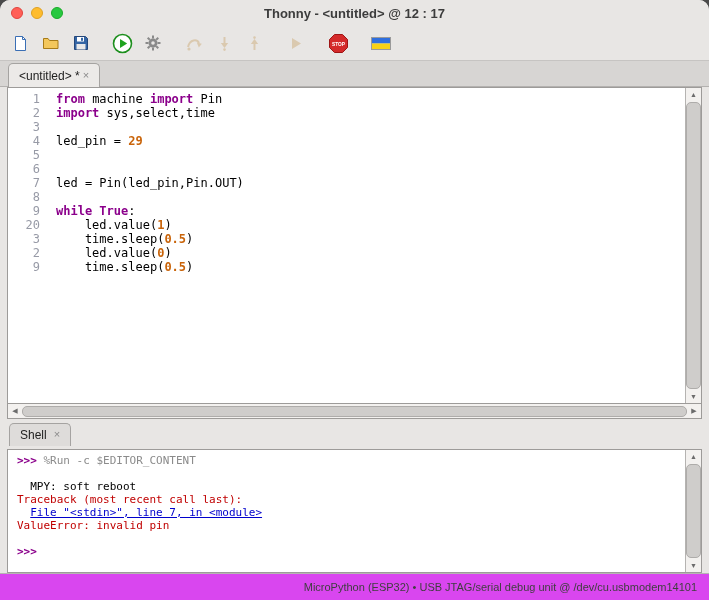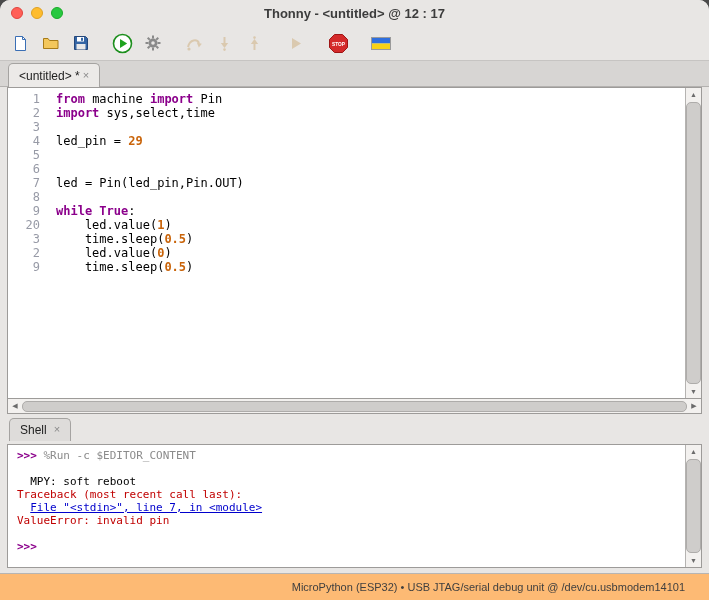--- a/index.html
+++ b/index.html
@@ -44,32 +44,32 @@
   .sb-thumb{width:9px;flex:1;background:#cfcdcb;border:1px solid #aeacaa;border-radius:5px;}
   .hscroll{height:15px;flex:0 0 auto;border:1px solid #9d9b99;border-top:none;background:#f3f1ef;display:flex;align-items:center;box-sizing:border-box;}
   .hs-btn{width:14px;font-size:7px;color:#6b6b6b;text-align:center;}
   .hs-track{flex:1;display:flex;align-items:center;padding:1px 0;height:100%;box-sizing:border-box;}
   .hs-thumb{height:9px;flex:1;background:#cfcdcb;border:1px solid #aeacaa;border-radius:5px;}
 
   
   .shell-tabbar{height:30px;display:flex;align-items:center;padding-left:2px;flex:0 0 auto;}
   .shell-tab{background:#dedcda;border:1px solid #a5a3a1;border-bottom:none;border-radius:5px 5px 0 0;padding:4px 10px;font-size:12px;color:#222;display:flex;align-items:center;gap:7px;position:relative;top:0px;}
   .shell-tab .x{color:#8a8a8a;font-size:11px;line-height:1;}
-  .shell-area{height:122px;flex:0 0 auto;display:flex;border:1px solid #9d9b99;background:#fff;margin-bottom:5px;box-sizing:content-box;}
+  .shell-area{height:122px;flex:0 0 auto;display:flex;border:1px solid #9d9b99;background:#fff;box-sizing:content-box;}
   .shell{flex:1;padding:4px 0 0 9px;font:11px/13px "DejaVu Sans Mono",monospace;white-space:pre;overflow:hidden;}
   .shell .line{min-height:13px;height:13px;}
   .tok-prompt{color:#8b008b;font-weight:bold;}
   .tok-cmd{color:#8b8b8b;}
   .tok-out{color:#000;}
   .tok-err{color:#c00000;}
   .tok-errplain{color:#c00000;}
   .tok-link{color:#0000cc;text-decoration:underline;}
 
   
-  .statusbar{height:26px;flex:0 0 auto;background:#fdba74;border-top:1px solid #b7b5b3;display:flex;align-items:center;justify-content:flex-end;padding-right:24px;font-size:11px;color:#3f3f3f;}
+  .statusbar{height:26px;flex:0 0 auto;background:#d946ef;border-top:1px solid #b7b5b3;display:flex;align-items:center;justify-content:flex-end;padding-right:12px;font-size:11px;color:#3f3f3f;}
 </style>
 </head>
 <body>
 
 <div class="window">
 
   <div class="titlebar">
     <div class="traffic">
       <span class="light red"></span>
       <span class="light yellow"></span>

